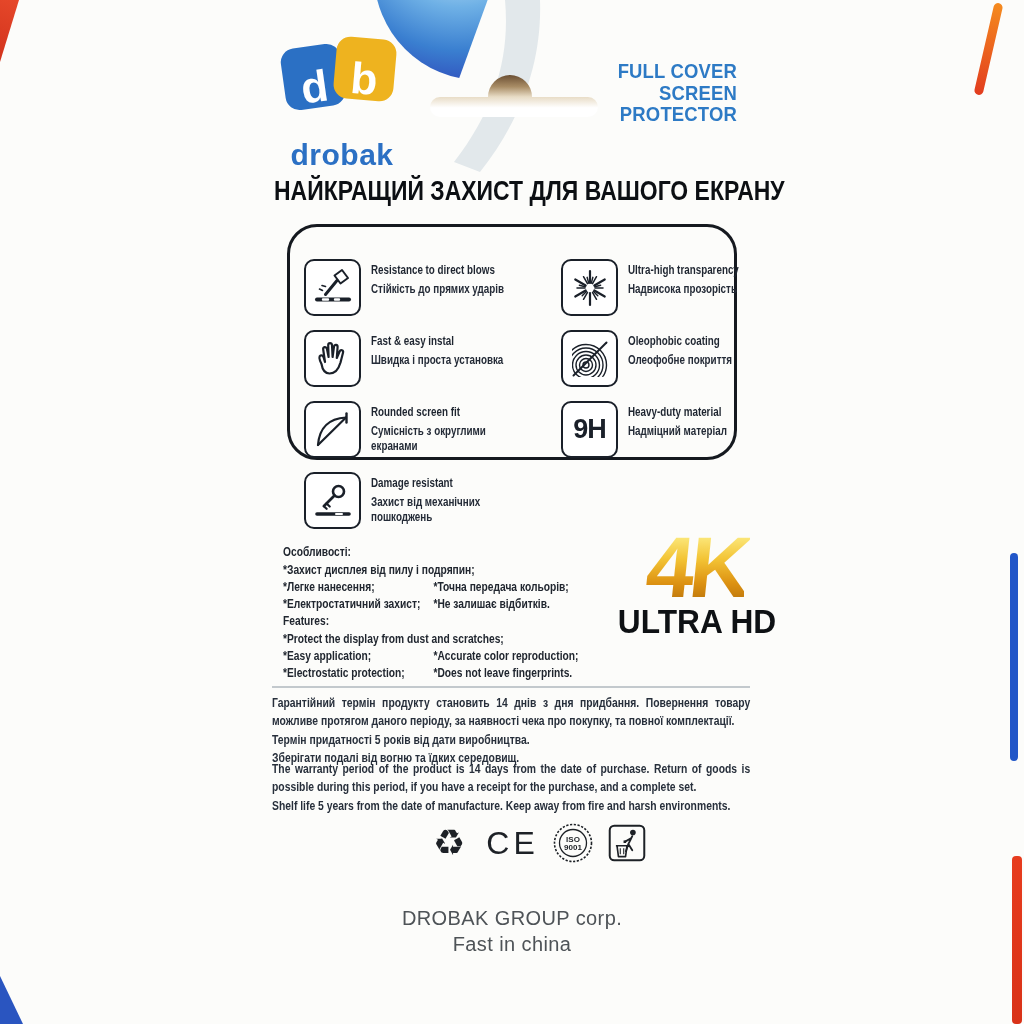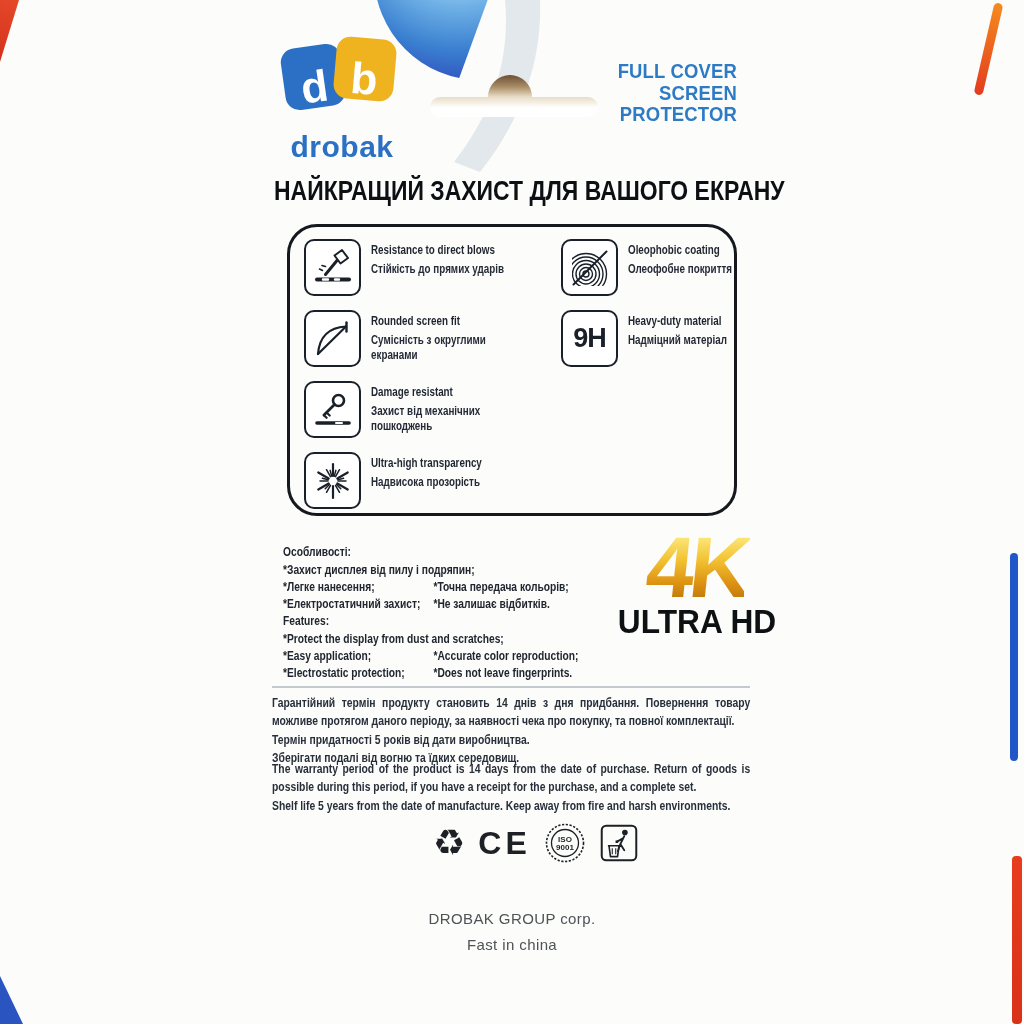--- a/index.html
+++ b/index.html
@@ -15,31 +15,31 @@
   .swoosh{left:400px;top:0;}
   .slot{left:420px;top:70px;}
 
   
   .logo{left:283px;top:36px;width:130px;}
   .logo-squares{position:relative;width:120px;height:92px;}
   .lg-sq{position:absolute;width:60px;height:62px;border-radius:14px;display:flex;
     align-items:flex-end;justify-content:center;color:#fff;font-weight:700;font-size:44px;line-height:0.95;}
   .lg-blue{left:0;top:10px;transform:rotate(-8deg);}
   .lg-yellow{left:52px;top:2px;transform:rotate(5deg);}
-  .logo-word{margin-top:2px;font-size:30px;font-weight:700;letter-spacing:0.5px;text-align:center;width:118px;}
+  .logo-word{margin-top:10px;font-size:30px;font-weight:700;letter-spacing:0.5px;text-align:center;width:118px;}
 
   .fc-title{left:517px;top:60px;width:220px;text-align:right;font-size:20.5px;font-weight:700;
     line-height:21.5px;letter-spacing:0.2px;transform:scaleX(0.9);transform-origin:right top;}
 
   .tagline{left:232px;top:176px;width:560px;text-align:center;font-size:27px;font-weight:700;
     color:#0c0f13;transform:scaleX(0.85);transform-origin:center top;white-space:nowrap;}
 
   
-  .fbox{left:287px;top:224px;width:450px;height:292px;border:3px solid #15191f;border-radius:30px;
-    box-sizing:border-box;padding:12px 6px 6px 14px;display:grid;
+  .fbox{left:287px;top:224px;width:450px;height:236px;border:3px solid #15191f;border-radius:30px;
+    box-sizing:border-box;padding:32px 6px 6px 14px;display:grid;
     grid-template-columns:1fr 1fr;grid-template-rows:repeat(4,71px);grid-auto-flow:column;column-gap:8px;
     background:transparent;}
   .fcell{display:flex;gap:10px;align-items:flex-start;}
   .ficon{width:57px;height:57px;border:2.4px solid #1a2029;border-radius:10px;flex:0 0 auto;
     display:flex;align-items:center;justify-content:center;background:#fff;box-sizing:border-box;}
   .ficon svg{display:block;}
   .nineh{font-size:27px;font-weight:700;color:#1a2029;letter-spacing:-1px;}
   .ftext{padding-top:4px;width:182px;transform:scaleX(0.78);transform-origin:left top;}
   .ftitle{font-size:12.6px;font-weight:700;color:#1e2530;line-height:1.25;}
   .fsub{font-size:12.6px;font-weight:700;color:#242b37;line-height:1.25;margin-top:3px;}
@@ -63,23 +63,23 @@
 
   .warr{left:272px;width:600px;transform:scaleX(0.797);transform-origin:left top;
     font-size:13px;font-weight:700;color:#272f3b;line-height:1.42;}
   .warr-ua{top:694px;}
   .warr-en{top:760px;}
   .just{text-align:justify;}
 
   
   .certs{left:433px;top:820px;height:46px;display:flex;align-items:center;gap:13px;color:#1d2126;}
   .recycle{font-size:36px;line-height:1;}
-  .ce{font-size:32px;font-weight:700;letter-spacing:4px;}
-
-  .footer{left:0;top:906px;width:1024px;text-align:center;font-size:15px;color:#4e5357;
+  .ce{font-size:32px;font-weight:400;letter-spacing:4px;margin-left:8px;}
+
+  .footer{left:0;top:906px;width:1024px;text-align:center;font-size:20px;color:#4e5357;
     line-height:25.5px;letter-spacing:0.4px;}
 
   
   .acc{position:absolute;}
   .acc-tl{left:0;top:0;width:19px;height:62px;background:linear-gradient(200deg,#e6482a,#d2321c);
     clip-path:polygon(0 0,100% 0,0 100%);}
   .acc-tr{left:984px;top:2px;width:9px;height:94px;border-radius:5px;
     background:linear-gradient(#f58b1f,#e23c1e);transform:rotate(13deg);}
   .acc-rb{left:1010px;top:553px;width:8px;height:208px;border-radius:4px;background:#2156c8;}
   .acc-rr{left:1012px;top:856px;width:10px;height:168px;border-radius:4px;
@@ -141,20 +141,36 @@
           <path d="M11.5 24.5 l-3 -1.5 M14.5 20.5 l-3.5 -1" stroke-width="1.6"></path>
         </svg>
       </div>
       <div class="ftext">
         <div class="ftitle">Resistance to direct blows</div>
         <div class="fsub">Стійкість до прямих ударів</div>
       </div>
     </div>
 
 
+    <div class="fcell">
+      <div class="ficon">
+        <svg width="44" height="44" viewBox="0 0 44 44" fill="none" stroke="#1a2029" stroke-width="2.2" stroke-linecap="round" stroke-linejoin="round">
+          <path d="M10.5 27 C8.5 23 7.5 19.5 9.5 18.5 C11 17.8 12.3 19 12.8 21 L14 25
+                   L12.2 12.5 C11.8 9.8 15.2 9.2 15.9 11.8 L17.6 20
+                   L17.2 8.2 C17.2 5.5 20.8 5.5 21 8.2 L21.6 20
+                   L23 9.5 C23.4 6.9 26.8 7.4 26.6 10 L25.8 21
+                   L28.6 14.5 C29.6 12.2 32.8 13.2 32 15.8 L29.5 25.5
+                   C27.5 32.5 24 36.5 18.5 36.5 C14 36.5 11.5 33 10.5 27 Z"></path>
+        </svg>
+      </div>
+      <div class="ftext">
+        <div class="ftitle">Fast &amp; easy instal</div>
+        <div class="fsub">Швидка і проста установка</div>
+      </div>
+    </div>
 
     <div class="fcell">
       <div class="ficon">
         <svg width="44" height="44" viewBox="0 0 44 44" fill="none" stroke="#1a2029" stroke-width="2.2" stroke-linecap="round">
           <path d="M7 37 Q9 11 35 9.5"></path>
           <path d="M7 37 L35 9.5"></path>
           <path d="M35.5 5.5 V14.5" stroke-width="2.4"></path>
         </svg>
       </div>
       <div class="ftext">

